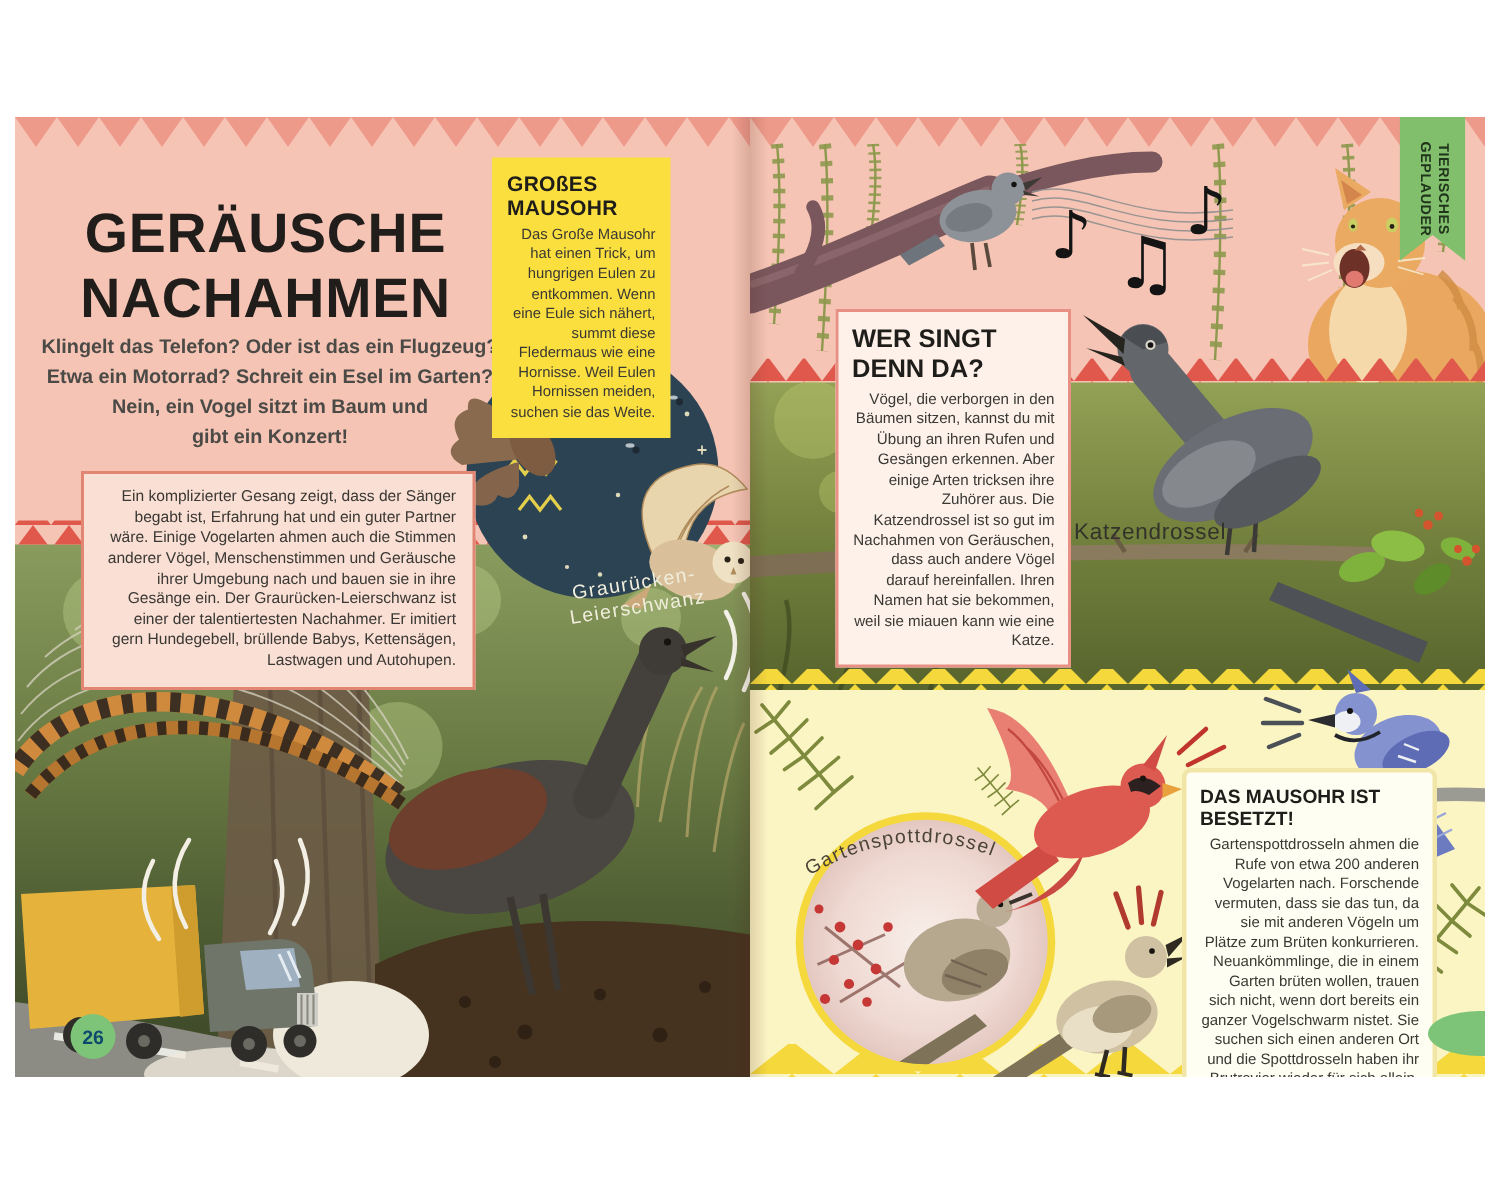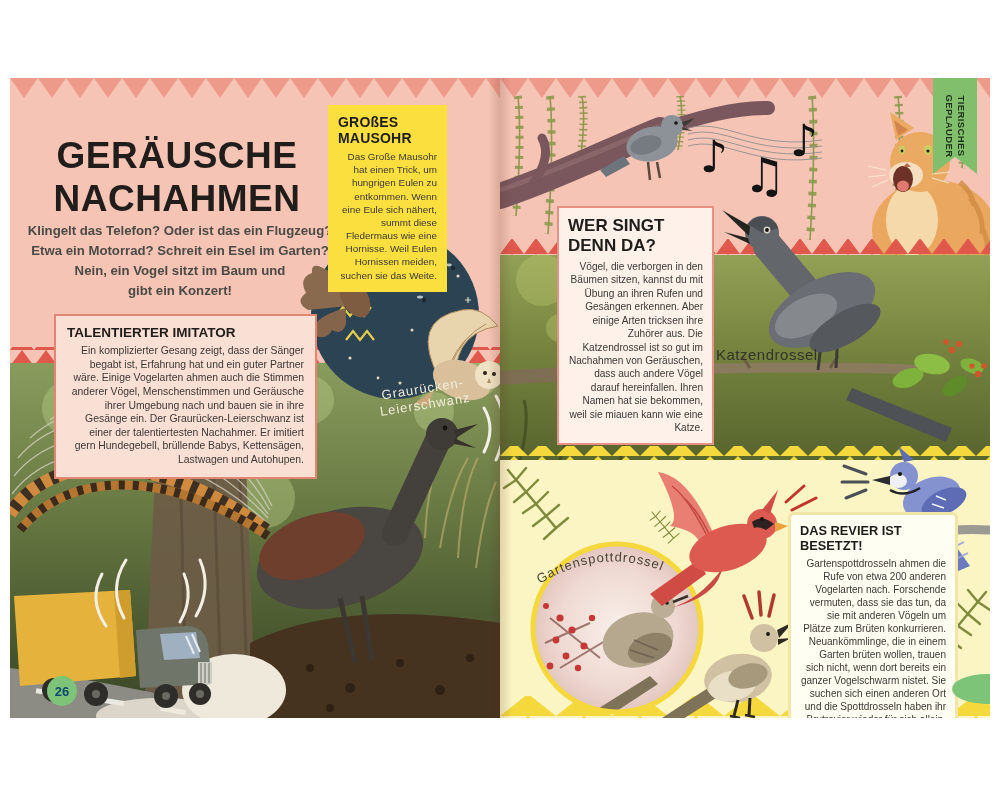--- a/index.html
+++ b/index.html
@@ -235,21 +235,20 @@
 Etwa ein Motorrad? Schreit ein Esel im Garten?
 Nein, ein Vogel sitzt im Baum und
 gibt ein Konzert!</p>
 
     <div class="infobox box-mausohr">
       <h3>GROßES MAUSOHR</h3>
       <p>Das Große Mausohr hat einen Trick, um hungrigen Eulen zu entkommen. Wenn eine Eule sich nähert, summt diese Fledermaus wie eine Hornisse. Weil Eulen Hornissen meiden, suchen sie das Weite.</p>
     </div>
 
     <div class="infobox box-imitator">
-      <h3>TALENTIERTER IMITATOR</h3>
       <p>Ein komplizierter Gesang zeigt, dass der Sänger begabt ist, Erfahrung hat und ein guter Partner wäre. Einige Vogelarten ahmen auch die Stimmen anderer Vögel, Menschenstimmen und Geräusche ihrer Umgebung nach und bauen sie in ihre Gesänge ein. Der Graurücken-Leierschwanz ist einer der talentiertesten Nachahmer. Er imitiert gern Hundegebell, brüllende Babys, Kettensägen, Lastwagen und Autohupen.</p>
     </div>
 
     <div class="lyre-label">Graurücken-
 Leierschwanz</div>
     <div class="badge badge-26">26</div>
   </div>
 
   <div class="page page-right">
     <svg class="art" width="490" height="640" viewBox="0 0 490 640">
@@ -521,21 +520,21 @@
     </div>
 
     <div class="infobox box-wersingt">
       <h3>WER SINGT DENN DA?</h3>
       <p>Vögel, die verborgen in den Bäumen sitzen, kannst du mit Übung an ihren Rufen und Gesängen erkennen. Aber einige Arten tricksen ihre Zuhörer aus. Die Katzendrossel ist so gut im Nachahmen von Geräuschen, dass auch andere Vögel darauf hereinfallen. Ihren Namen hat sie bekommen, weil sie miauen kann wie eine Katze.</p>
     </div>
 
     <div class="katz-label">Katzendrossel</div>
 
     <div class="infobox box-revier">
-      <h3>DAS REVIER IST BESETZT!</h3>
+      <h3>DAS MAUSOHR IST BESETZT!</h3>
       <p>Gartenspottdrosseln ahmen die Rufe von etwa 200 anderen Vogelarten nach. Forschende vermuten, dass sie das tun, da sie mit anderen Vögeln um Plätze zum Brüten konkurrieren. Neuankömmlinge, die in einem Garten brüten wollen, trauen sich nicht, wenn dort bereits ein ganzer Vogelschwarm nistet. Sie suchen sich einen anderen Ort und die Spottdrosseln haben ihr Brutrevier wieder für sich allein.</p>
     </div>
 
     <div class="badge badge-27">27</div>
   </div>
 
   <div class="gutter"></div>
 </div>
 
 </body></html>

